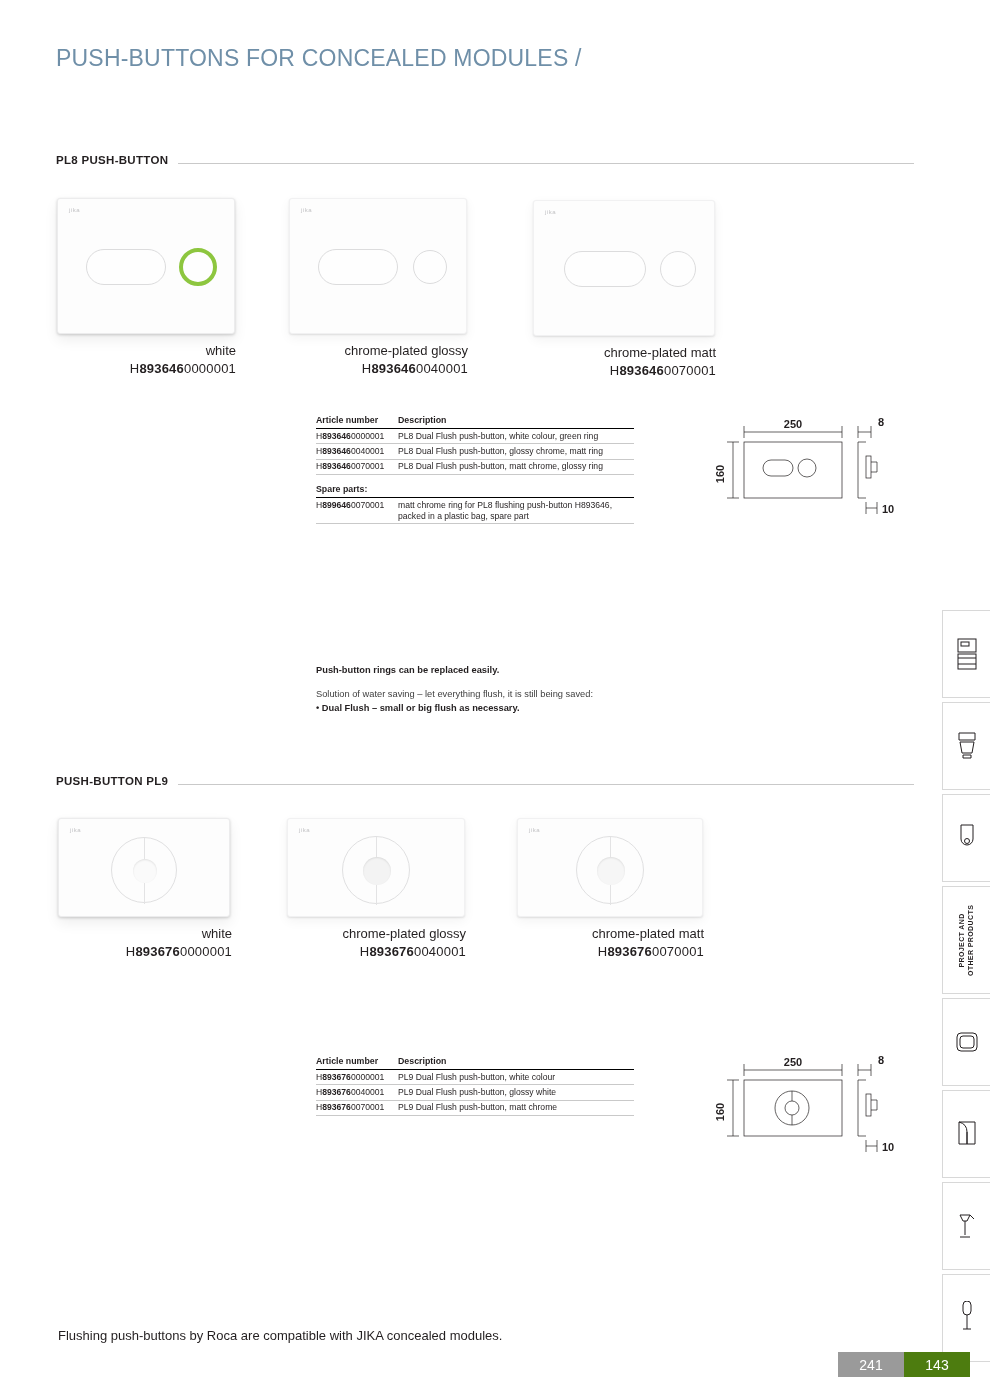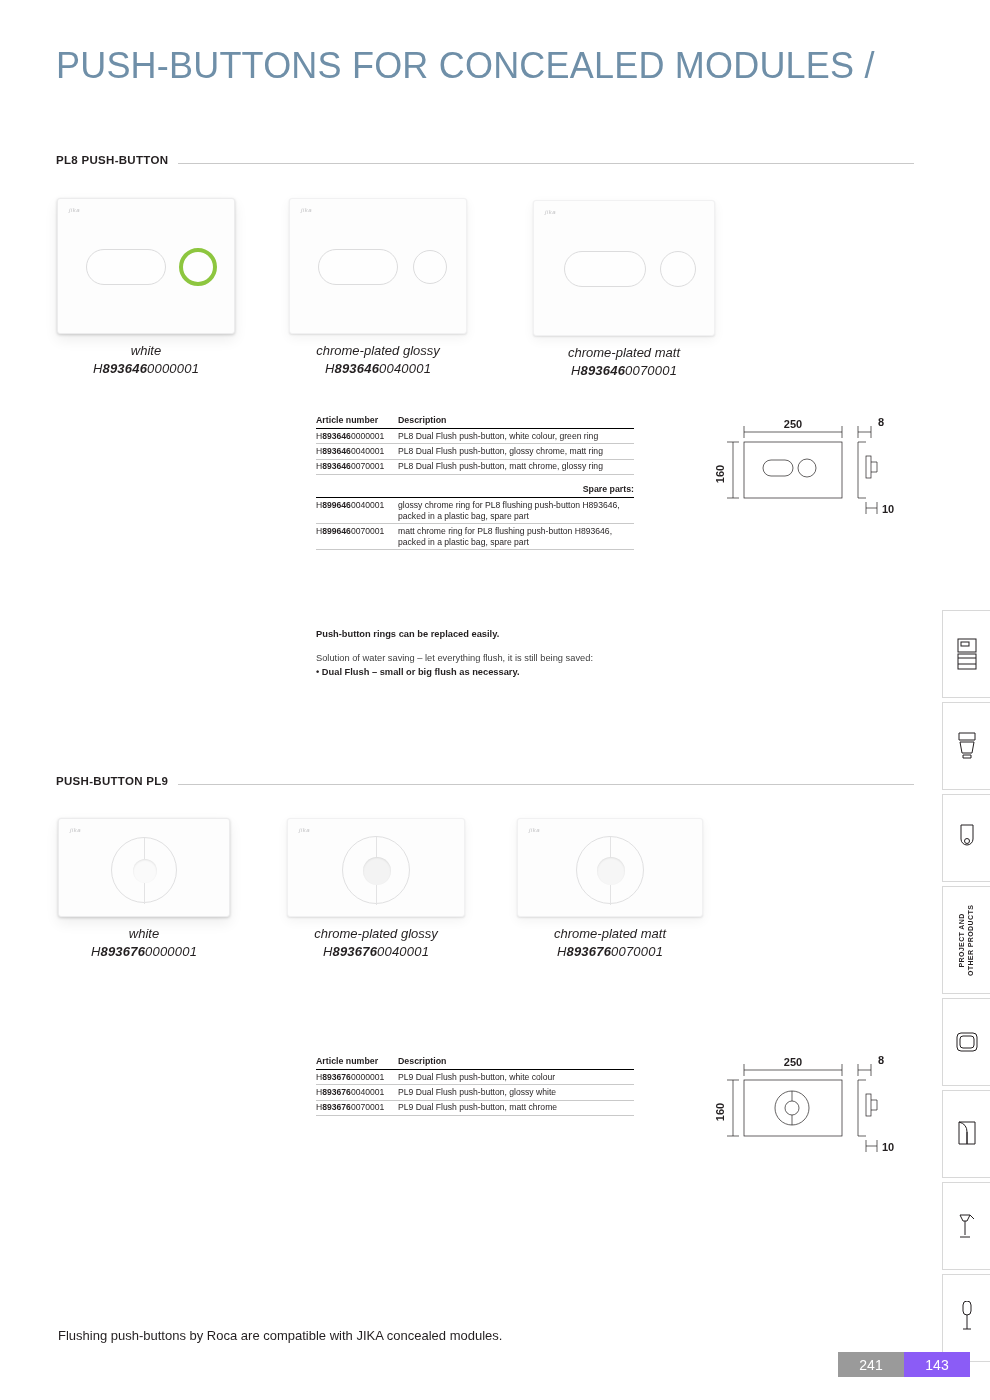--- a/index.html
+++ b/index.html
@@ -11,21 +11,21 @@
     background: #ffffff;
     font-family: "Liberation Sans", sans-serif;
     color: #231f20;
     overflow: hidden;
   }
 
   .page-title {
     position: absolute;
     left: 56px;
     top: 45px;
-    font-size: 36px;
+    font-size: 23px;
     font-weight: 400;
     color: #6f8fa8;
     letter-spacing: 0.2px;
     white-space: nowrap;
   }
 
   
   .section-head {
     position: absolute;
     left: 56px;
@@ -49,22 +49,21 @@
     top: 13px;
     border-top: 1px solid #c9c9c9;
     z-index: 1;
   }
   #sec1 { top: 150px; }
   #sec2 { top: 771px; }
 
   
   .prod {
     position: absolute;
-    text-align: center;
-    font-style: italic;
+    text-align: right;
   }
   .prod .caption {
     font-size: 13px;
     color: #231f20;
     margin-top: 8px;
     line-height: 1.45;
     font-weight: 400;
   }
   .prod .code { font-size: 13px; letter-spacing: 0.2px; }
   .prod .code b { font-weight: bold; }
@@ -139,24 +138,23 @@
     vertical-align: top;
     border-bottom: 0.6px solid #c9c9c9;
   }
   .spec td.num { width: 82px; white-space: nowrap; padding-right: 6px; }
   .spec td.num b { font-weight: bold; }
   .spec .subhead {
     font-weight: bold;
     font-size: 8.8px;
     padding-top: 9px;
     padding-bottom: 2px;
-    text-align: right;
   }
   .spec .subhead-line { border-bottom: 0.8px solid #000; }
-  .spec-note { position: absolute; font-size: 9.3px; }
+  .spec-note { position: absolute; font-size: 9.3px; margin-top: 36px; }
   .spec-note .b1 { font-weight: bold; margin-bottom: 13px; }
   .spec-note .p1 { color: #3f3f3f; line-height: 1.5; }
   .spec-note .p1 b { color: #231f20; text-align: right; }
 
   
   .dim { position: absolute; }
   .dim svg { display: block; }
 
   
   .tabbar {
@@ -209,21 +207,21 @@
   .pg {
     width: 66px;
     height: 25px;
     color: #fff;
     font-size: 14px;
     display: flex;
     align-items: center;
     justify-content: center;
   }
   .pg.left { background: #9a9a9a; }
-  .pg.right { background: #8b5cf6; }
+  .pg.right { background: #4d7c0f; }
 </style>
 </head>
 <body>
 
 <div class="page-title">PUSH-BUTTONS FOR CONCEALED MODULES /</div>
 
 <div class="section-head" id="sec1">
   <div class="rule"></div>
   <span class="label">PL8 PUSH-BUTTON</span>
 </div>
@@ -281,24 +279,20 @@
     </tr>
     <tr>
       <td class="num"><span>H</span><b>893646</b><span>0070001</span></td>
       <td>PL8 Dual Flush push-button, matt chrome, glossy ring</td>
     </tr>
   </tbody>
     </table>
   <div class="subhead subhead-line">Spare parts:</div>
   <table>
     <tbody>
-    <tr>
-      <td class="num"><span>H</span><b>899646</b><span>0040001</span></td>
-      <td>glossy chrome ring for PL8 flushing push-button H893646, packed in a plastic bag, spare part</td>
-    </tr>
     <tr>
       <td class="num"><span>H</span><b>899646</b><span>0070001</span></td>
       <td>matt chrome ring for PL8 flushing push-button H893646, packed in a plastic bag, spare part</td>
     </tr>
   </tbody>
     </table>
 </div>
 
 <div class="spec-note" style="left:316px; top:629px; width:330px;">
   <div class="b1">Push-button rings can be replaced easily.</div>

